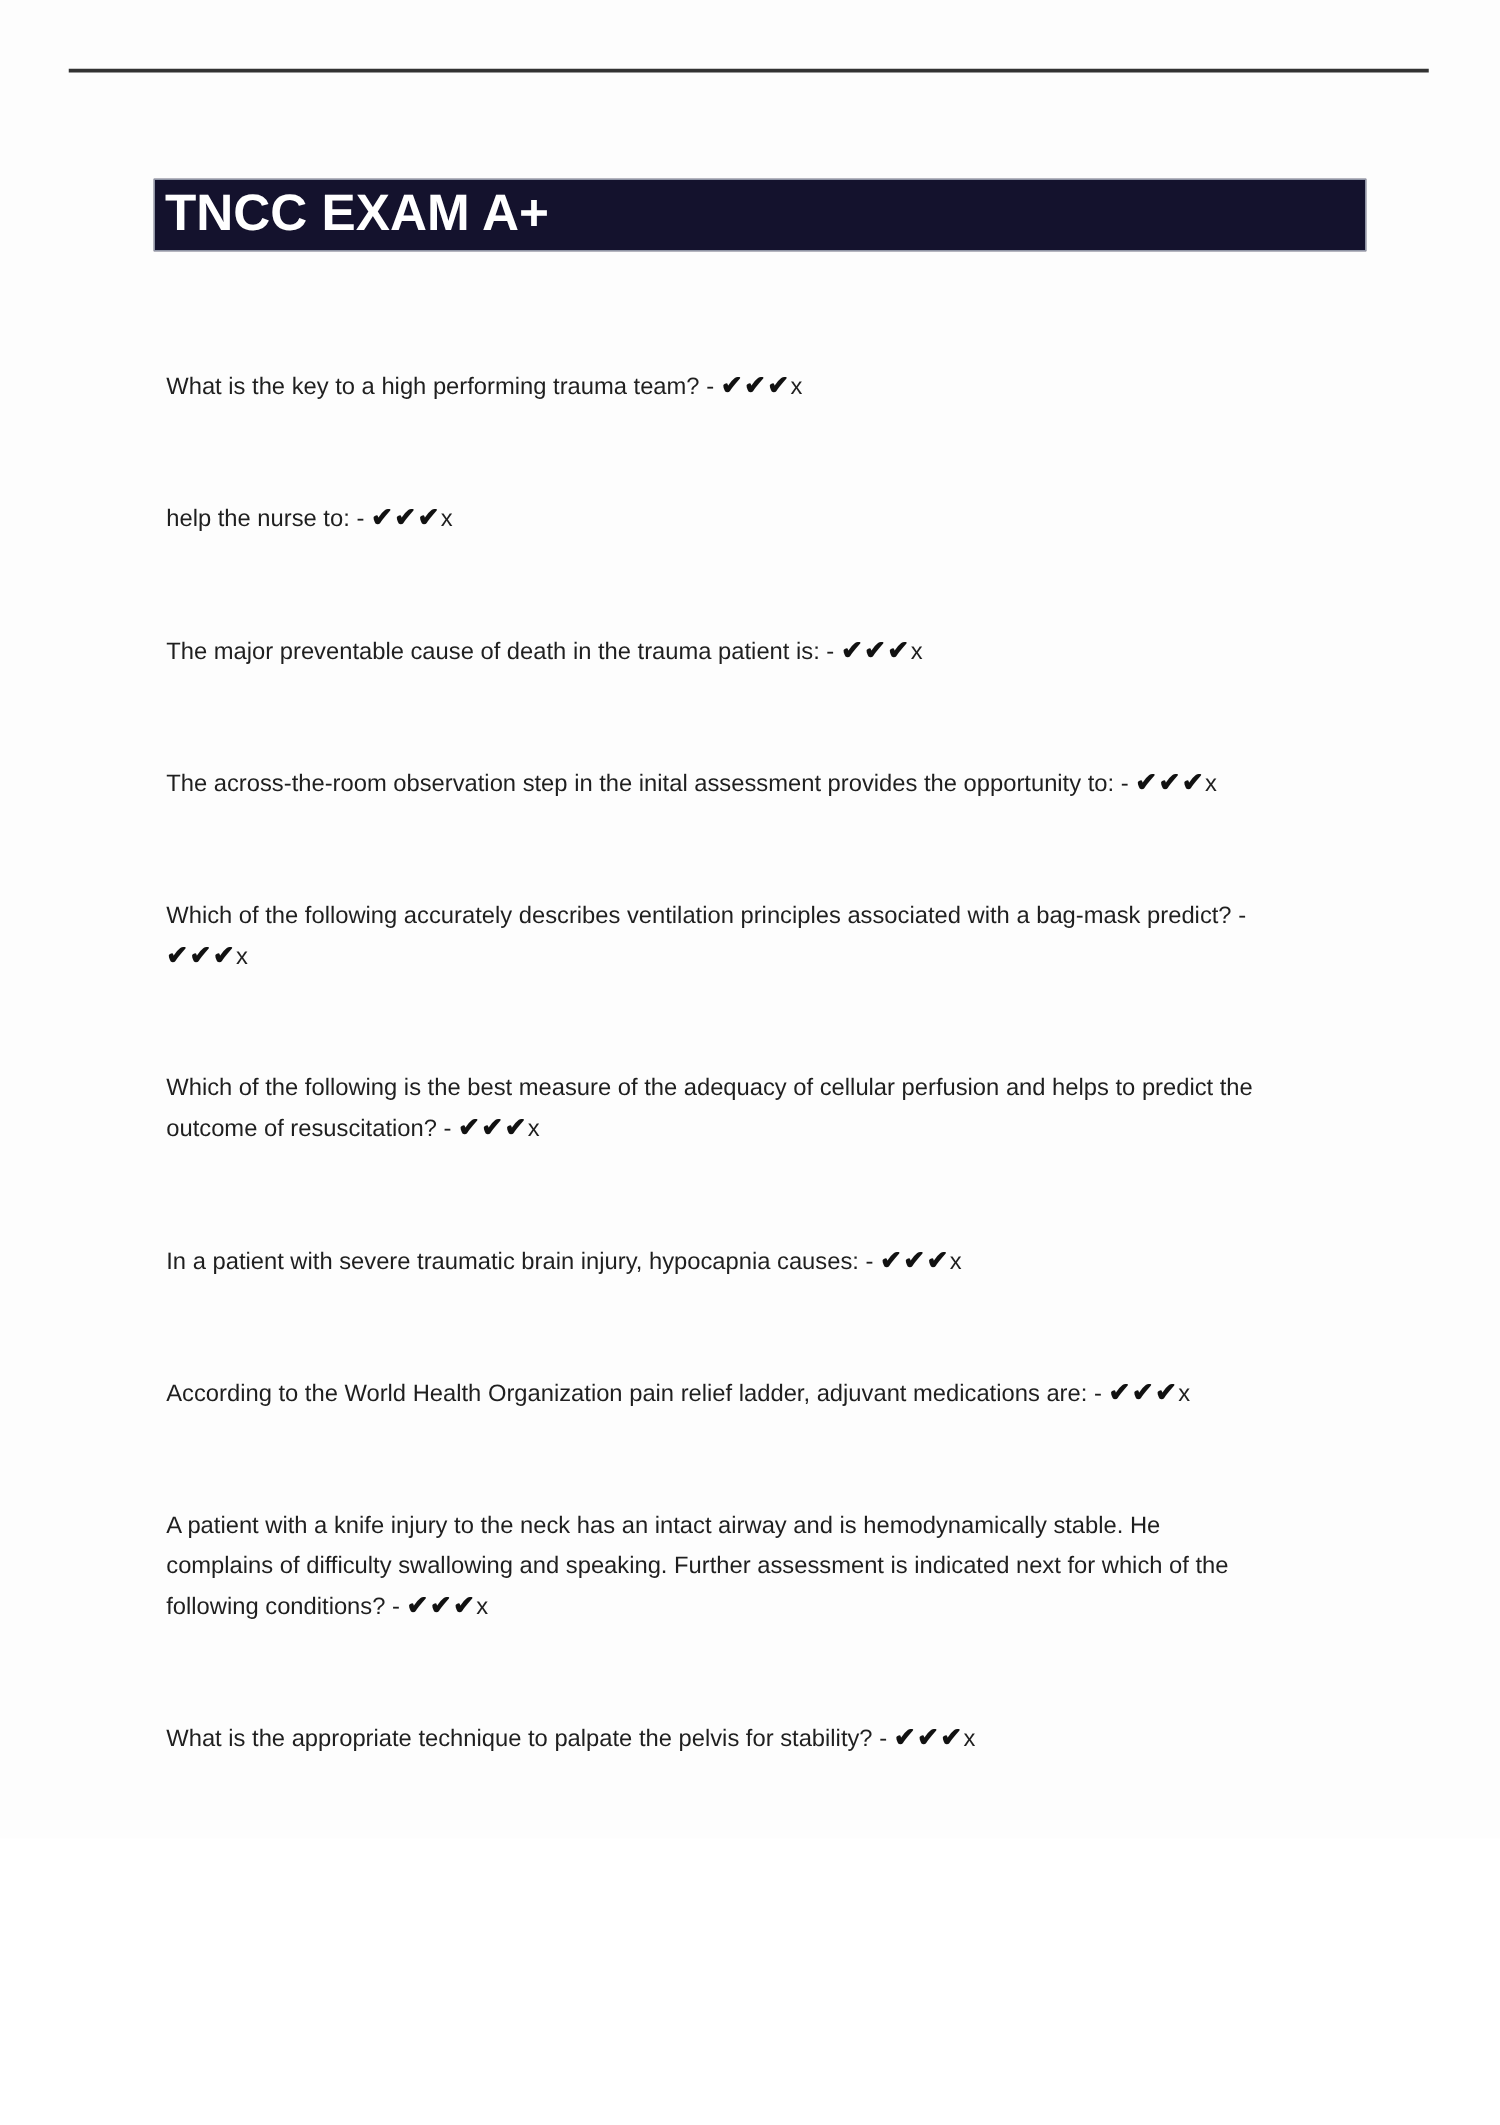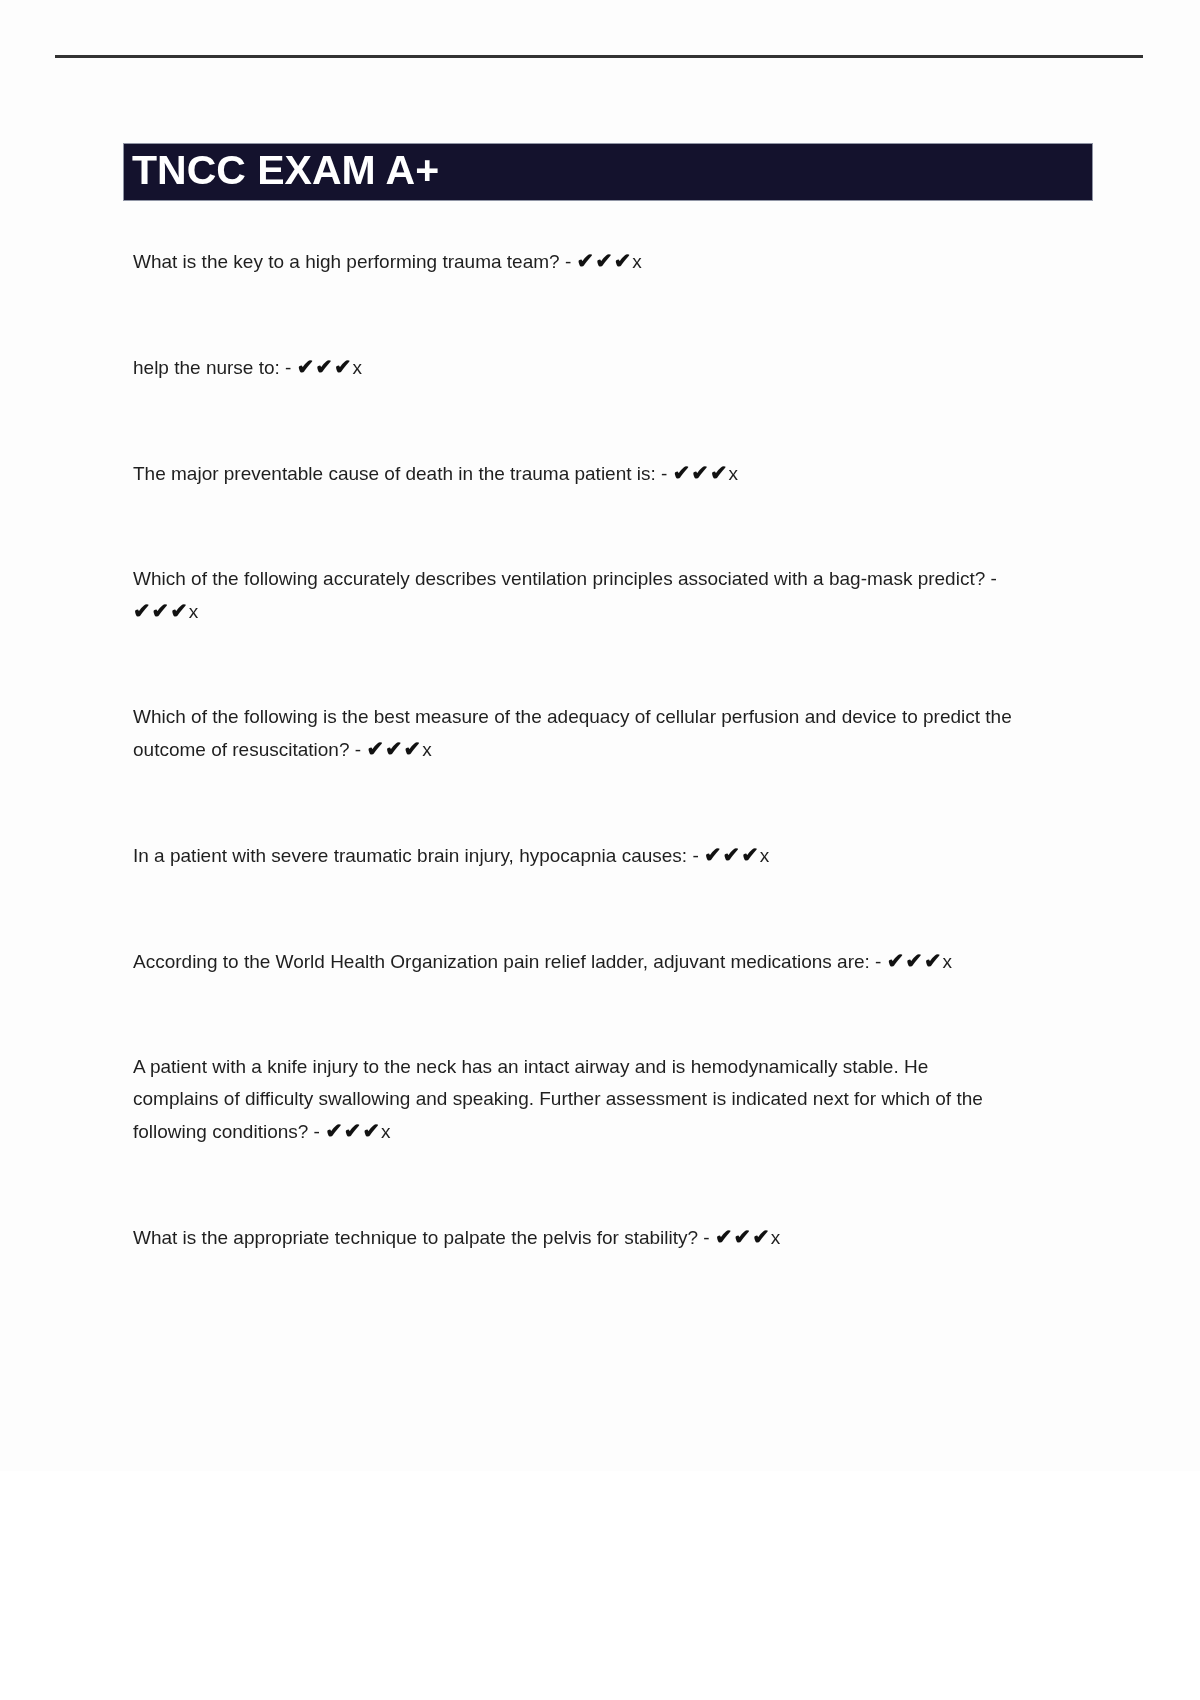--- a/index.html
+++ b/index.html
@@ -33,21 +33,21 @@
     padding-bottom: 4px;
     white-space: nowrap;
   }
   .questions {
     position: absolute;
     left: 133px; top: 245px;
     width: 940px;
     color: #1f1f1f;
     font-size: 19px;
   }
-  .question { margin-bottom: 73px; }
+  .question { margin-bottom: 73px; margin-top: 48px; }
   .qline { line-height: 32px; white-space: nowrap; }
   .checks {
     font-weight: bold;
     font-size: 21px;
     letter-spacing: 1px;
     color: #111111;
   }
 </style>
 </head>
 <body>
@@ -63,25 +63,28 @@
       <div class="question">
         <div class="qline">What is the key to a high performing trauma team? - <span class="checks">✔✔✔</span>x</div>
       </div>
       <div class="question">
         <div class="qline">help the nurse to: - <span class="checks">✔✔✔</span>x</div>
       </div>
       <div class="question">
         <div class="qline">The major preventable cause of death in the trauma patient is: - <span class="checks">✔✔✔</span>x</div>
       </div>
       <div class="question">
+        <div class="qline">The across-the-room observation step in the inital assessment provides the opportunity to: - <span class="checks">✔✔✔</span>x</div>
+      </div>
+      <div class="question">
         <div class="qline">Which of the following accurately describes ventilation principles associated with a bag-mask predict? -</div>
         <div class="qline"><span class="checks">✔✔✔</span>x</div>
       </div>
       <div class="question">
-        <div class="qline">Which of the following is the best measure of the adequacy of cellular perfusion and device to predict the</div>
+        <div class="qline">Which of the following is the best measure of the adequacy of cellular perfusion and helps to predict the</div>
         <div class="qline">outcome of resuscitation? - <span class="checks">✔✔✔</span>x</div>
       </div>
       <div class="question">
         <div class="qline">In a patient with severe traumatic brain injury, hypocapnia causes: - <span class="checks">✔✔✔</span>x</div>
       </div>
       <div class="question">
         <div class="qline">According to the World Health Organization pain relief ladder, adjuvant medications are: - <span class="checks">✔✔✔</span>x</div>
       </div>
       <div class="question">
         <div class="qline">A patient with a knife injury to the neck has an intact airway and is hemodynamically stable. He</div>

